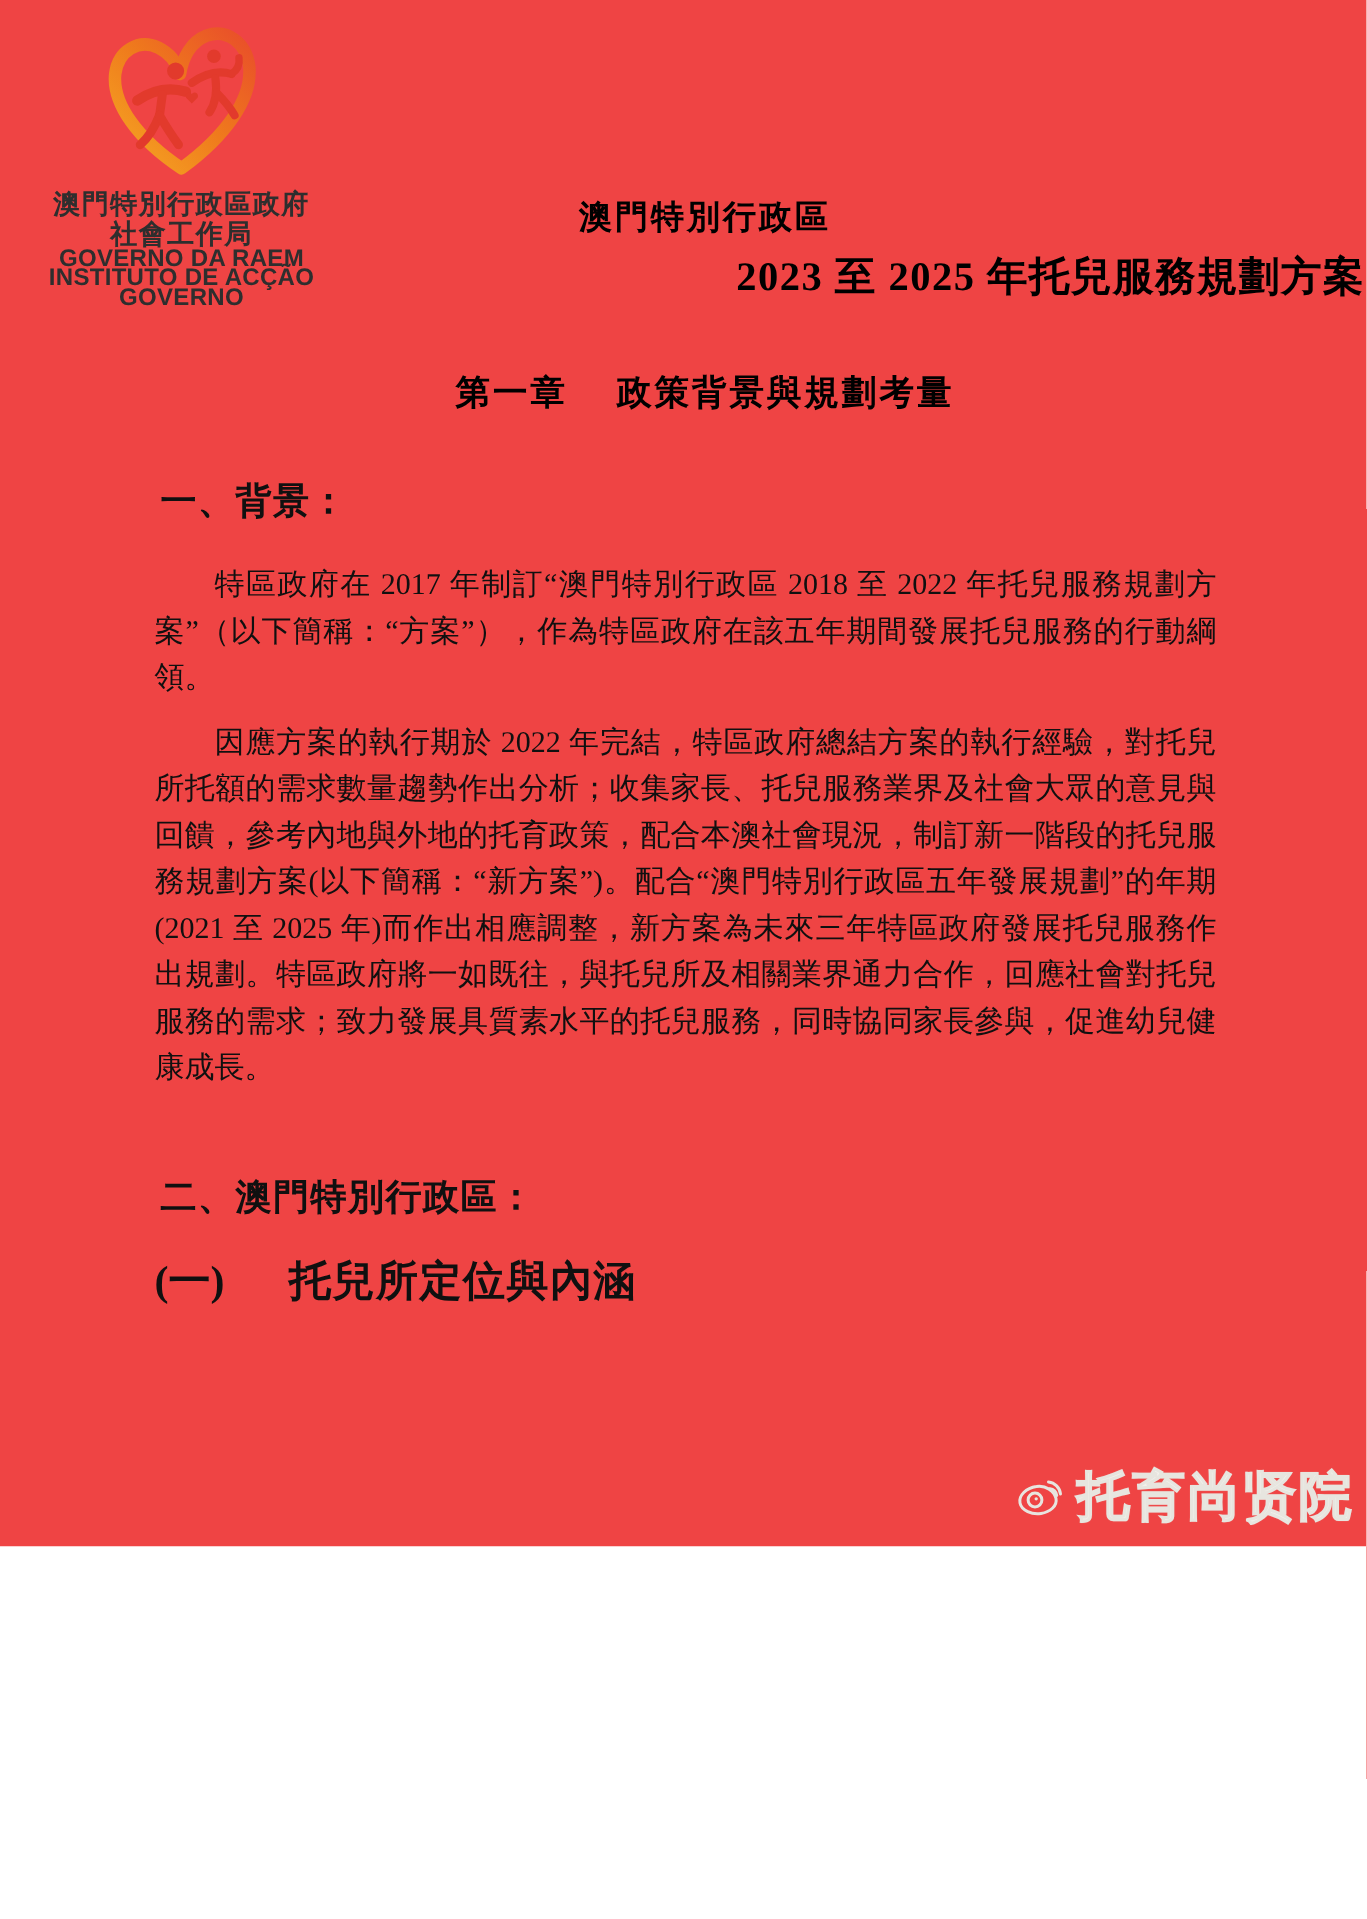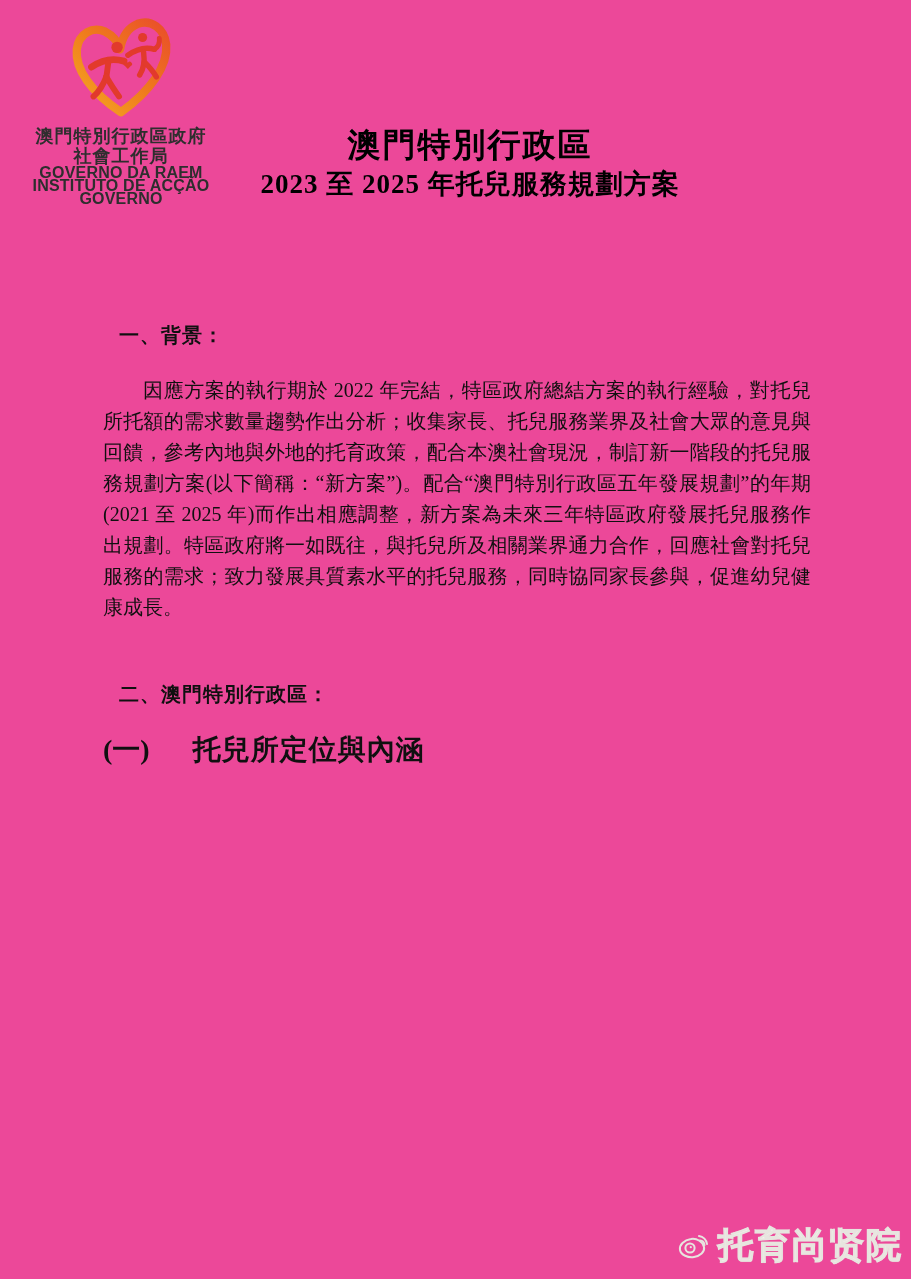--- a/index.html
+++ b/index.html
@@ -1,40 +1,40 @@
 <!DOCTYPE html>
 <html><head>
 <meta charset="utf-8">
 <style>
   html,body { margin:0; padding:0; background:#ffffff; }
   .page {
     position:relative;
-    width:911px; height:1279px;
-    background:#ec4899;
+    width:911px; height:1031px;
+    background:#ef4444;
     overflow:hidden;
     font-family:"Liberation Serif", serif;
     color:#141414;
   }
 
   
   .agency { position:absolute; top:12px; left:26px; width:190px; text-align:center; }
   .agency svg.logo { display:block; margin:0 auto 2px auto; }
   .agency-cn { font-family:"Liberation Sans", sans-serif; font-weight:bold; color:#2e2e2e; font-size:18px; line-height:20px; letter-spacing:1px; }
   .agency-pt { font-family:"Liberation Sans", sans-serif; font-weight:bold; color:#2e2e2e; font-size:16px; line-height:13px; letter-spacing:0.2px; }
 
   
   .doc-title { position:absolute; top:126px; left:30px; width:880px; text-align:center; font-weight:bold; color:#000; }
-  .doc-title .t1 { font-size:33px; line-height:38px; letter-spacing:2px; }
-  .doc-title .t2 { font-size:27px; line-height:40px; letter-spacing:1px; }
+  .doc-title .t1 { font-size:22px; line-height:38px; letter-spacing:2px; }
+  .doc-title .t2 { font-size:27px; line-height:40px; letter-spacing:1px;text-align:right; }
 
   .chapter-heading { position:absolute; top:246px; left:30px; width:880px; text-align:center; font-weight:bold; font-size:23px; letter-spacing:2px; color:#000; }
 
   
   .content { position:absolute; top:320px; left:103px; width:708px; font-size:20px; line-height:31px; text-align:justify; color:#101010; }
-  .section-heading { font-weight:bold; font-size:20px; margin:0 0 24px 16px; letter-spacing:1px; }
+  .section-heading { font-weight:bold; font-size:24px; margin:0 0 24px 4px; letter-spacing:1px; }
   .content p { margin:0 0 12px 0; text-indent:2em; }
   .sec-gap { margin-top:56px; }
   .subsection-heading { font-weight:bold; font-size:28px; margin:16px 0 20px 0; }
   .subsection-heading .num { display:inline-block; }
   .subsection-heading .txt { display:inline-block; margin-left:36px; letter-spacing:1px; }
 
   
   .watermark {
     position:absolute; bottom:10px; right:8px;
     display:flex; align-items:center; gap:6px;
@@ -79,24 +79,26 @@
     <div class="agency-cn">社會工作局</div>
     <div class="agency-pt">GOVERNO DA RAEM</div>
     <div class="agency-pt">INSTITUTO DE ACÇÃO GOVERNO</div>
   </div>
 
   <div class="doc-title">
     <div class="t1">澳門特別行政區</div>
     <div class="t2">2023 至 2025 年托兒服務規劃方案</div>
   </div>
 
+  <div class="chapter-heading">第一章　 政策背景與規劃考量</div>
 
   <div class="content">
 
     <div class="section-heading">一、背景：</div>
+    <p>特區政府在 2017 年制訂“澳門特別行政區 2018 至 2022 年托兒服務規劃方案”（以下簡稱：“方案”），作為特區政府在該五年期間發展托兒服務的行動綱領。</p>
     <p>因應方案的執行期於 2022 年完結，特區政府總結方案的執行經驗，對托兒所托額的需求數量趨勢作出分析；收集家長、托兒服務業界及社會大眾的意見與回饋，參考內地與外地的托育政策，配合本澳社會現況，制訂新一階段的托兒服務規劃方案(以下簡稱：“新方案”)。配合“澳門特別行政區五年發展規劃”的年期(2021 至 2025 年)而作出相應調整，新方案為未來三年特區政府發展托兒服務作出規劃。特區政府將一如既往，與托兒所及相關業界通力合作，回應社會對托兒服務的需求；致力發展具質素水平的托兒服務，同時協同家長參與，促進幼兒健康成長。</p>
 
     <div class="section-heading sec-gap">二、澳門特別行政區：</div>
 
     <div class="subsection-heading">
       <span class="num">(一)</span>
       <span class="txt">托兒所定位與內涵</span>
     </div>
 
   </div>

